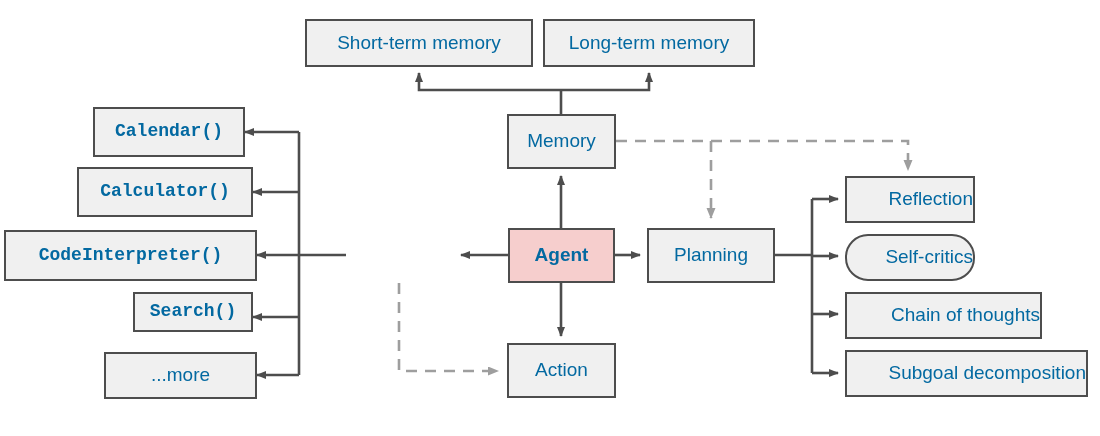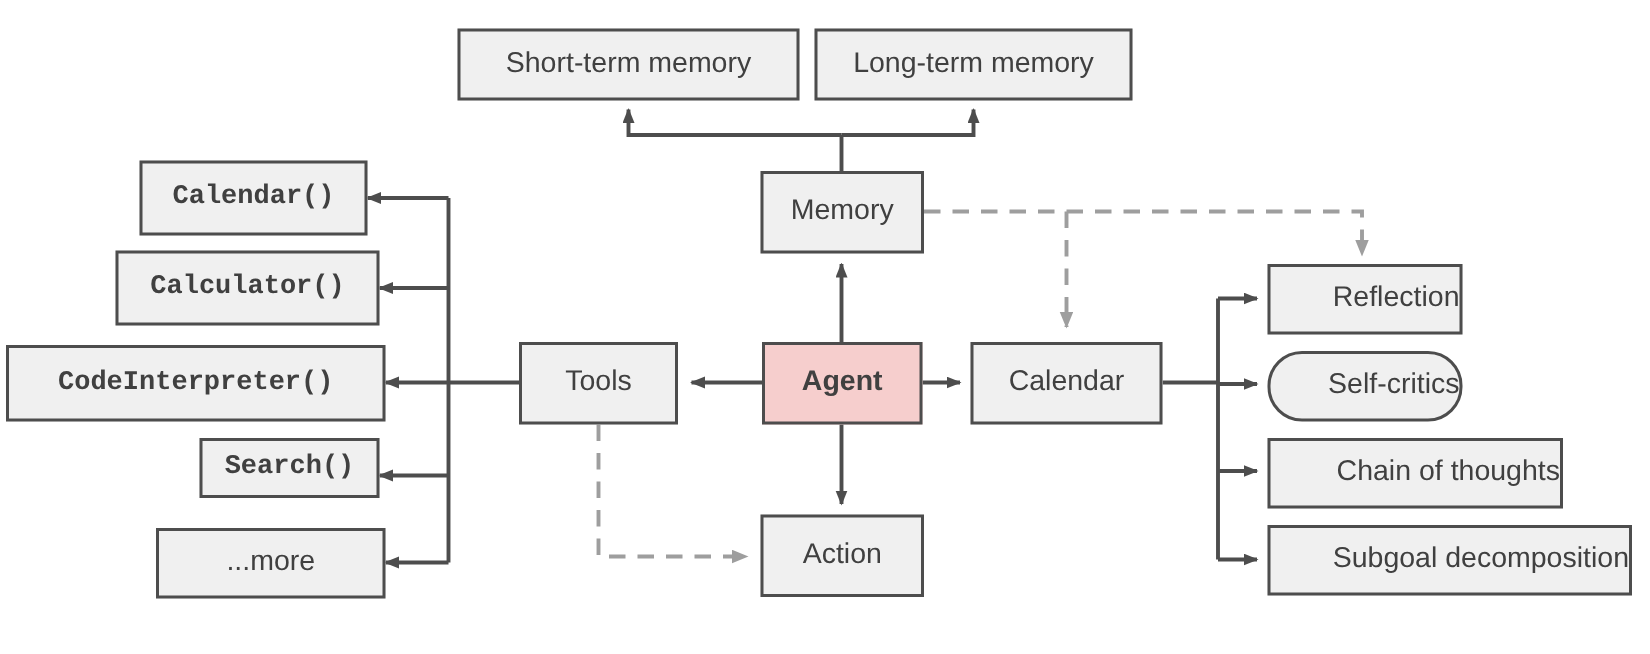--- a/index.html
+++ b/index.html
@@ -26,21 +26,21 @@
     width: 1100px;
     height: 436px;
   }
   .node {
     position: absolute;
     box-sizing: border-box;
     background: #f0f0f0;
     border: 2px solid #4d4d4d;
     display: flex;
     align-items: center;
-    color: #404040;
+    color: #0369a1;
     line-height: 1.1;
     white-space: nowrap;
   }
   .node.center { justify-content: center; }
   .node.leftal  { justify-content: flex-end; padding-left: 12px; }
   .node .lbl { display: block; }
   .sans { font-family: "Liberation Sans", sans-serif; font-size: 19px; }
   .mono {
     font-family: "Liberation Mono", "DejaVu Sans Mono", monospace;
     font-size: 18px;
@@ -117,26 +117,23 @@
   </div>
 
   <div class="node center sans" style="left:507px; top:114px; width:109px; height:55px;">
     <span class="lbl">Memory</span>
   </div>
 
   <div class="node center sans agent-node" style="left:508px; top:228px; width:107px; height:55px;">
     <span class="lbl">Agent</span>
   </div>
 
-  <div class="node center sans" style="left:346px; top:228px; width:106px; height:55px;">
-    <span class="lbl">Tools</span>
-  </div>
 
   <div class="node center sans" style="left:647px; top:228px; width:128px; height:55px;">
-    <span class="lbl">Calendar</span>
+    <span class="lbl">Planning</span>
   </div>
 
   <div class="node center sans" style="left:507px; top:343px; width:109px; height:55px;">
     <span class="lbl">Action</span>
   </div>
 
   <div class="node center mono" style="left:93px; top:107px; width:152px; height:50px;">
     <span class="lbl">Calendar()</span>
   </div>
 

